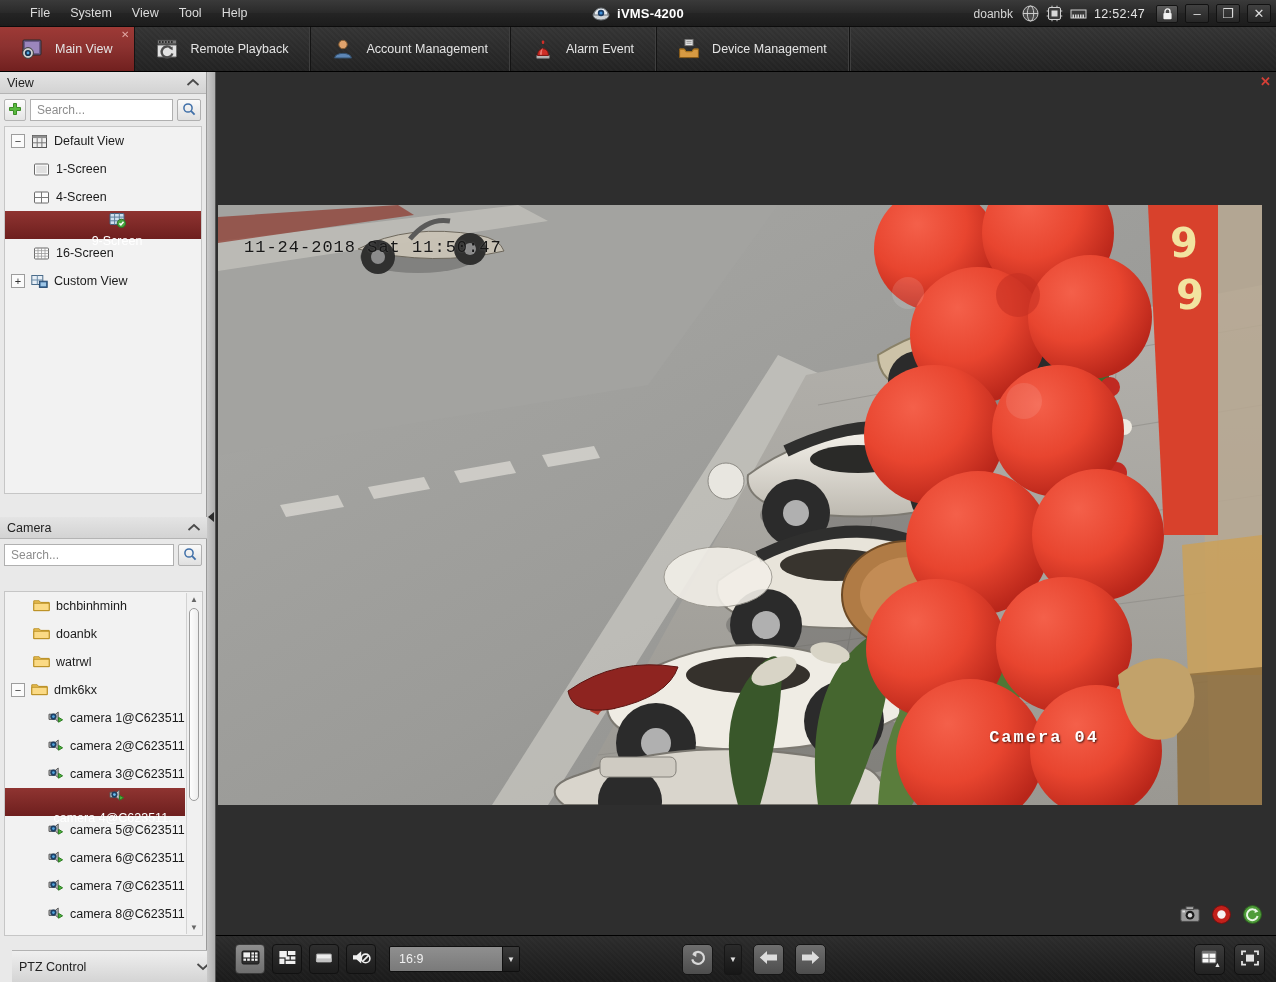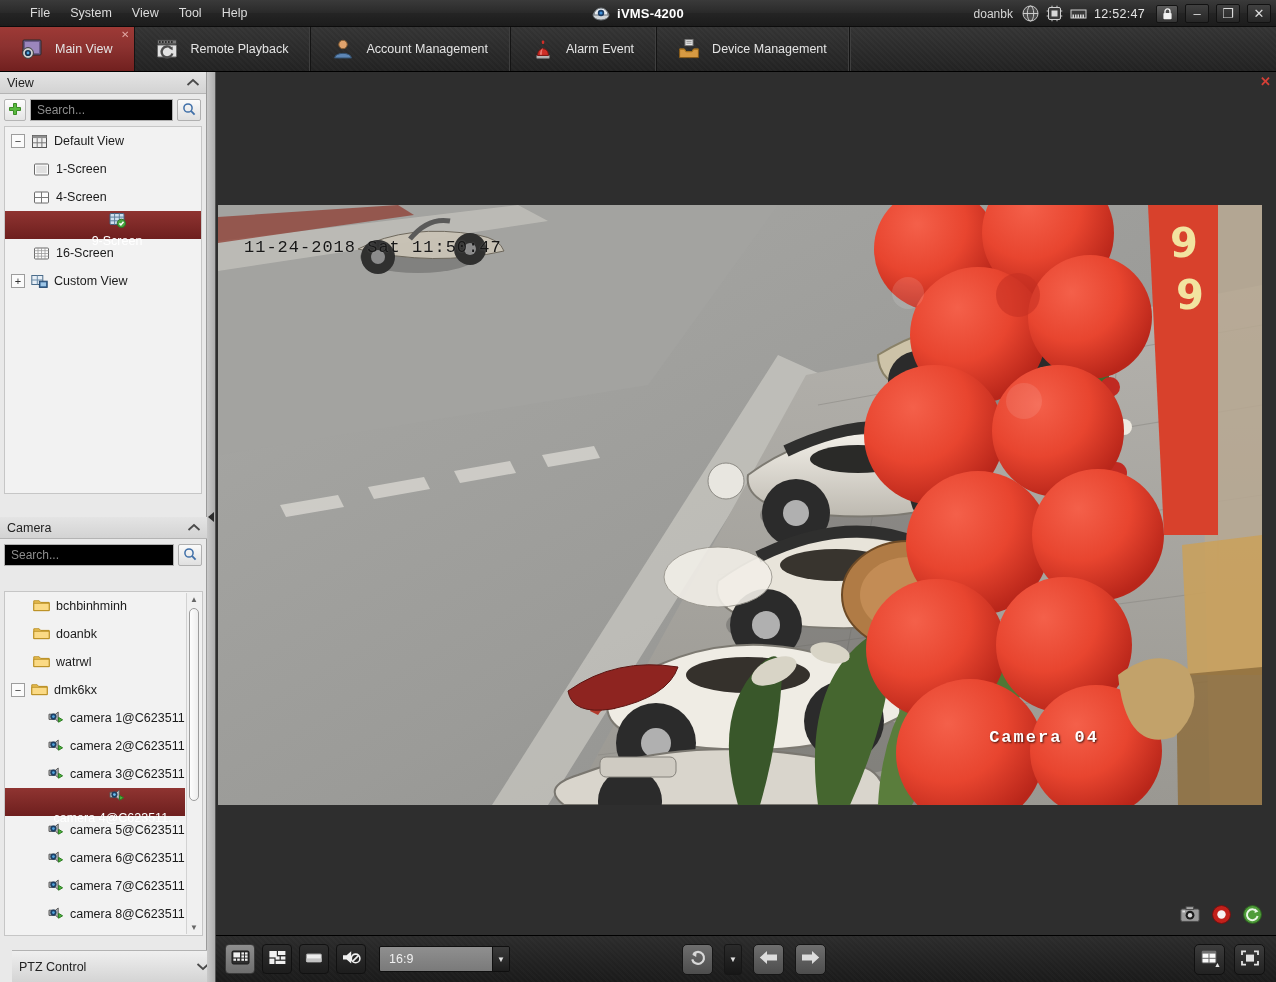--- a/index.html
+++ b/index.html
@@ -93,21 +93,21 @@
     font-size:12.5px; color:#222;
   }
   .panel-header .chev { color:#4a4a4a; font-size:11px; }
   .searchrow { display:flex; align-items:center; gap:4px; padding:5px 5px 5px 4px; }
   .plusbtn {
     width:22px; height:22px; border:1px solid #b5b5b5; border-radius:2px;
     background:linear-gradient(180deg,#fdfdfd,#e4e4e4);
     display:flex; align-items:center; justify-content:center;
   }
   .searchbox {
-    flex:1 1 auto; height:22px; border:1px solid #b0b0b0; background:#000000;
+    flex:1 1 auto; height:22px; border:1px solid #b0b0b0; background:#ffffff;
     display:flex; align-items:center; padding:0 6px; font-size:12px; color:#8d8d8d;
   }
   .searchbtn {
     width:24px; height:22px; border:1px solid #b0b0b0; border-radius:2px;
     background:linear-gradient(180deg,#fafafa,#e0e0e0);
     display:flex; align-items:center; justify-content:center;
   }
 
   .tree {
     position:relative; background:#f2f2f2; border:1px solid #c6c6c6;
@@ -195,21 +195,21 @@
 
   
   .bottombar {
     position:absolute; left:216px; top:935px; width:1060px; height:47px;
     background:
       repeating-linear-gradient(45deg, rgba(255,255,255,0.015) 0 2px, rgba(0,0,0,0) 2px 4px),
       linear-gradient(180deg,#2c2c2c,#1a1a1a);
     border-top:1px solid #000;
     display:flex; align-items:center;
   }
-  .tb-left { display:flex; align-items:center; gap:7px; padding-left:9px; }
+  .tb-left { display:flex; align-items:center; gap:7px; padding-left:19px; }
   .tbtn {
     width:30px; height:30px; border-radius:4px;
     background:linear-gradient(180deg,#2e2e2e,#1d1d1d);
     border:1px solid #111;
     display:flex; align-items:center; justify-content:center;
   }
   .tbtn.on { background:linear-gradient(180deg,#8e8e8e,#6e6e6e); border-color:#3a3a3a; }
   .ratiobox {
     margin-left:6px; display:flex; align-items:stretch; height:26px;
     border:1px solid #0f0f0f; border-radius:2px; overflow:hidden;

